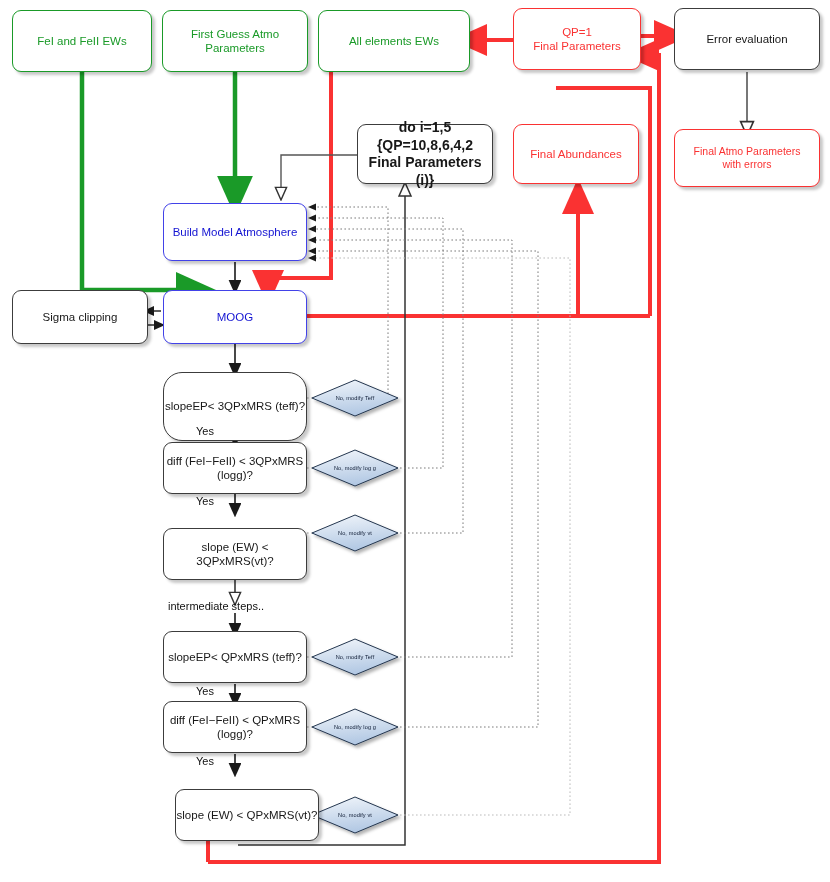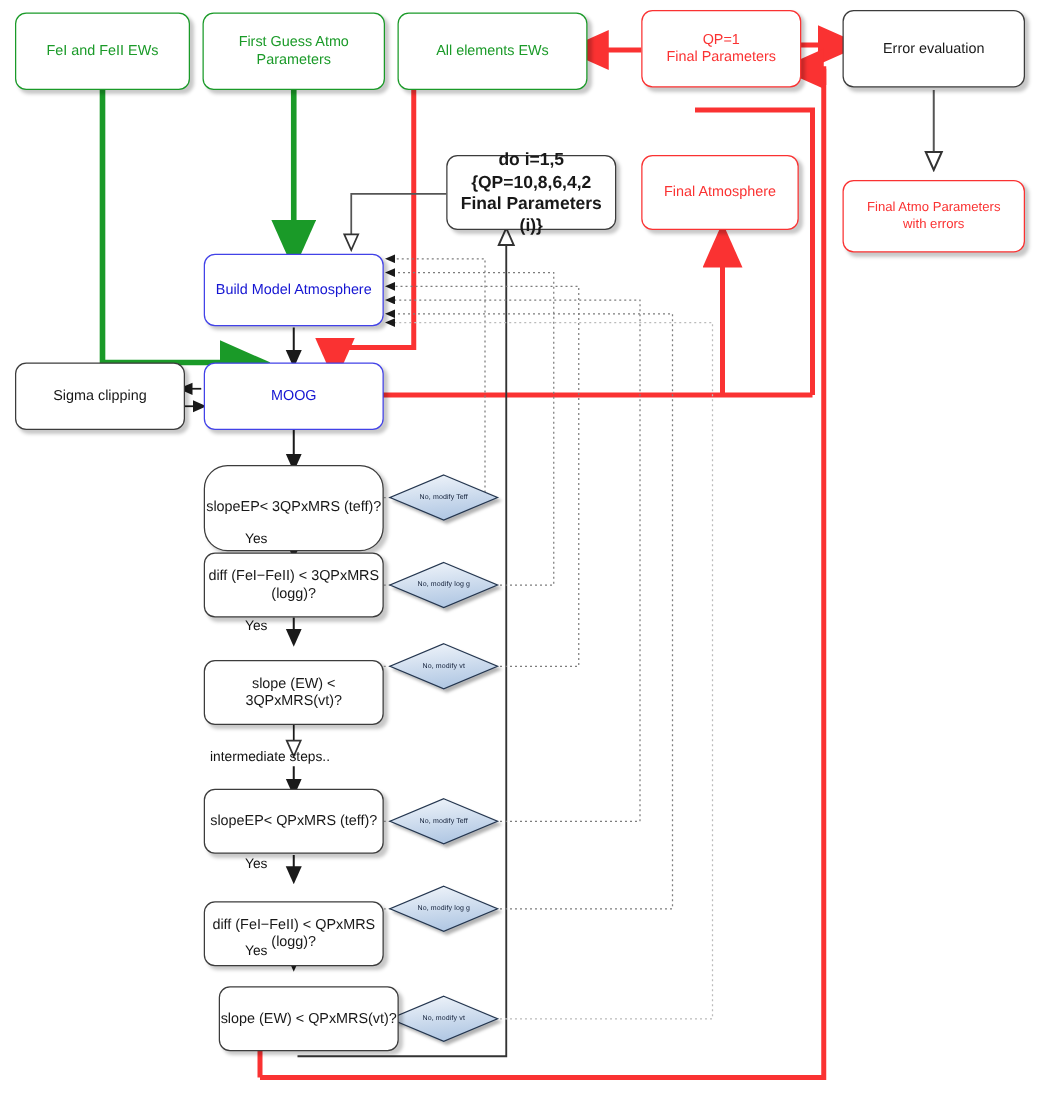--- a/index.html
+++ b/index.html
@@ -140,40 +140,40 @@
 
   <div class="node red lbl" style="left:513px; top:8px; width:128px; height:62px; white-space:pre-line;">QP=1
 Final Parameters</div>
 
   <div class="node black lbl" style="left:674px; top:8px; width:146px; height:62px;">Error evaluation</div>
 
   <div class="node black lbl-bold" style="left:357px; top:124px; width:136px; height:60px; white-space:pre-line;">do i=1,5
 {QP=10,8,6,4,2
 Final Parameters (i)}</div>
 
-  <div class="node red lbl" style="left:513px; top:124px; width:126px; height:60px;">Final Atmosphere</div>
+  <div class="node red lbl" style="left:513px; top:124px; width:126px; height:60px;">Final Abundances</div>
 
-  <div class="node red lbl-sm" style="left:674px; top:129px; width:146px; height:58px; white-space:pre-line;margin-top:15px;">Final Atmo Parameters
+  <div class="node red lbl-sm" style="left:674px; top:129px; width:146px; height:58px; white-space:pre-line;">Final Atmo Parameters
 with errors</div>
 
   <div class="node blue lbl" style="left:163px; top:203px; width:144px; height:58px;">Build Model Atmosphere</div>
 
   <div class="node blue lbl" style="left:163px; top:290px; width:144px; height:54px;">MOOG</div>
 
   <div class="node black lbl" style="left:12px; top:290px; width:136px; height:54px;">Sigma clipping</div>
 
   <div class="node black lbl" style="left:163px; top:372px; width:144px; height:69px;border-radius:19px;">slopeEP&lt; 3QPxMRS (teff)?</div>
 
   <div class="node black lbl" style="left:163px; top:442px; width:144px; height:52px;">diff (FeI−FeII) &lt; 3QPxMRS (logg)?</div>
 
   <div class="node black lbl" style="left:163px; top:512px; width:144px; height:52px;margin-top:16px;">slope (EW) &lt; 3QPxMRS(vt)?</div>
 
   <div class="node black lbl" style="left:163px; top:631px; width:144px; height:52px;">slopeEP&lt; QPxMRS (teff)?</div>
 
-  <div class="node black lbl" style="left:163px; top:701px; width:144px; height:52px;margin-top:20px;">diff (FeI−FeII) &lt; QPxMRS (logg)?</div>
+  <div class="node black lbl" style="left:163px; top:701px; width:144px; height:52px;">diff (FeI−FeII) &lt; QPxMRS (logg)?</div>
 
   <div class="node black lbl" style="left:175px; top:789px; width:144px; height:52px;">slope (EW) &lt; QPxMRS(vt)?</div>
 
   <div class="diamond-label" style="left:325px; top:395px; width:60px;">No, modify Teff</div>
   <div class="diamond-label" style="left:325px; top:465px; width:60px;">No, modify log g</div>
   <div class="diamond-label" style="left:325px; top:530px; width:60px;">No, modify vt</div>
   <div class="diamond-label" style="left:325px; top:654px; width:60px;">No, modify Teff</div>
   <div class="diamond-label" style="left:325px; top:724px; width:60px;">No, modify log g</div>
   <div class="diamond-label" style="left:325px; top:812px; width:60px;">No, modify vt</div>
 

